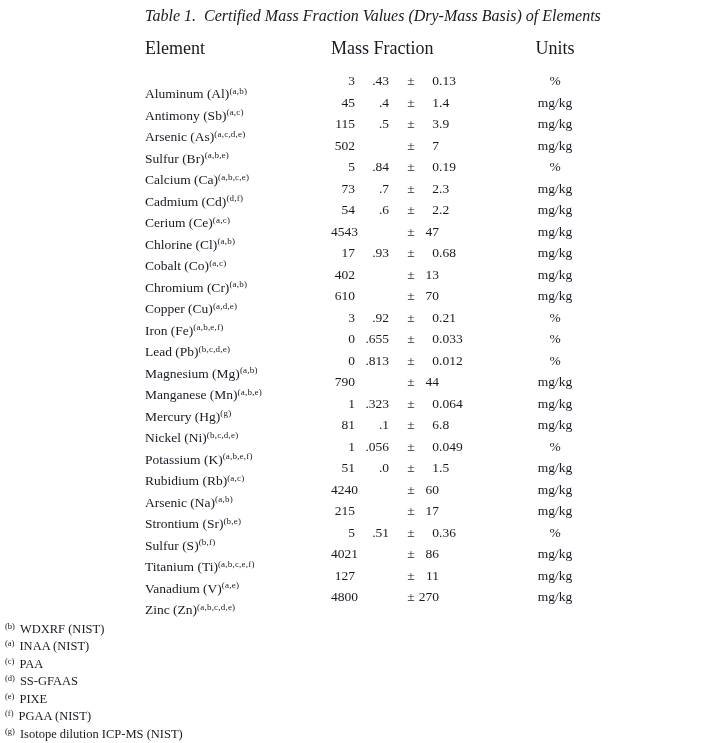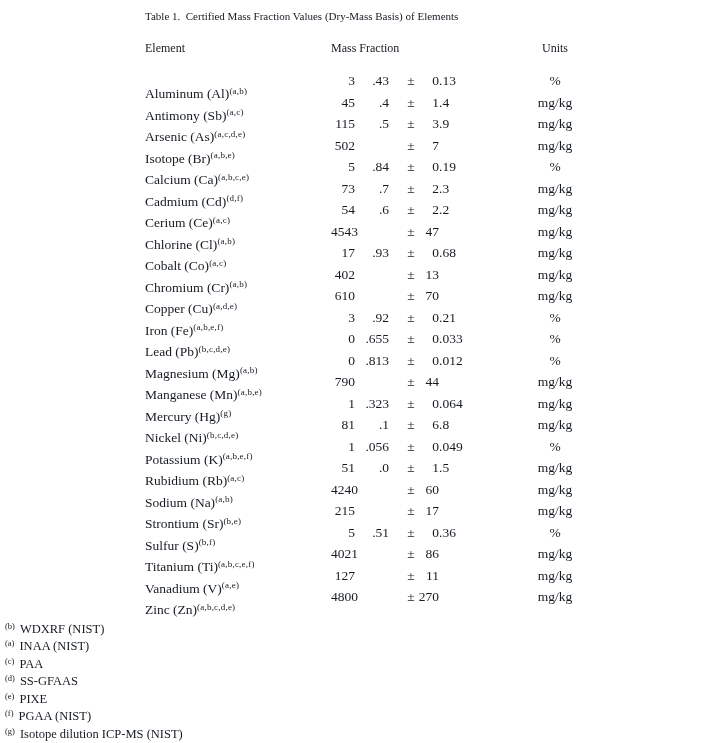--- a/index.html
+++ b/index.html
@@ -8,29 +8,30 @@
     height: 743px;
     background: #ffffff;
     color: #161b22;
     font-family: "Liberation Serif", serif;
     overflow: hidden;
   }
   .page { position: relative; width: 710px; height: 743px; }
 
   .doc-title {
     margin: 8px 0 0 145px;
-    font-size: 11px;
+    font-size: 16px;
     line-height: 16px;
     white-space: pre;
+    font-style: italic;
   }
 
   .thead {
     display: flex;
     margin: 16px 0 0 145px;
-    font-size: 12px;
+    font-size: 18px;
     line-height: 16px;
   }
   .c-el { flex: none; width: 186px; text-align: left; }
   .c-mf { flex: none; width: 138px; text-align: left; }
   .c-un { flex: none; width: 160px; margin-left: 6px; text-align: center; }
 
   .tbody { margin: 14px 0 0 145px; }
   .row {
     display: flex;
     height: 21.5px;
@@ -94,21 +95,21 @@
     <span class="el"><span>Arsenic (As)</span><span class="sup">(a,c,d,e)</span></span>
     <span class="vint">115</span>
     <span class="vfrac">.5</span>
     <span class="pm">±</span>
     <span class="uint">3</span>
     <span class="ufrac">.9</span>
     <span class="un">mg/kg</span>
   </div>
 
   <div class="row">
-    <span class="el"><span>Isotope (Br)</span><span class="sup">(a,b,e)</span></span>
+    <span class="el"><span>Sulfur (Br)</span><span class="sup">(a,b,e)</span></span>
     <span class="vint">502</span>
     <span class="vfrac"></span>
     <span class="pm">±</span>
     <span class="uint">7</span>
     <span class="ufrac"></span>
     <span class="un">mg/kg</span>
   </div>
 
   <div class="row">
     <span class="el"><span>Calcium (Ca)</span><span class="sup">(a,b,c,e)</span></span>
@@ -254,21 +255,21 @@
     <span class="el"><span>Rubidium (Rb)</span><span class="sup">(a,c)</span></span>
     <span class="vint">51</span>
     <span class="vfrac">.0</span>
     <span class="pm">±</span>
     <span class="uint">1</span>
     <span class="ufrac">.5</span>
     <span class="un">mg/kg</span>
   </div>
 
   <div class="row">
-    <span class="el"><span>Sodium (Na)</span><span class="sup">(a,b)</span></span>
+    <span class="el"><span>Arsenic (Na)</span><span class="sup">(a,b)</span></span>
     <span class="vint">4240</span>
     <span class="vfrac"></span>
     <span class="pm">±</span>
     <span class="uint">60</span>
     <span class="ufrac"></span>
     <span class="un">mg/kg</span>
   </div>
 
   <div class="row">
     <span class="el"><span>Strontium (Sr)</span><span class="sup">(b,e)</span></span>

